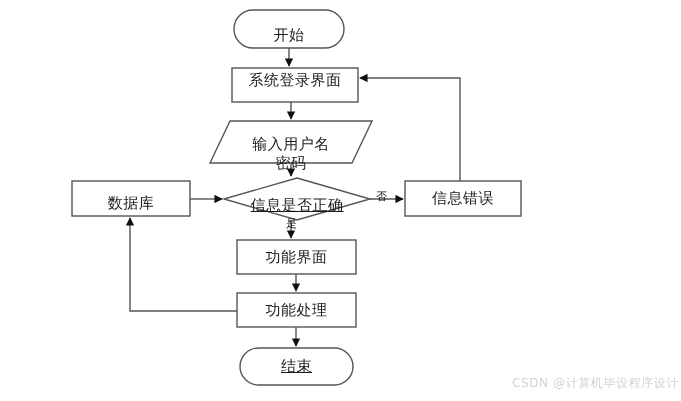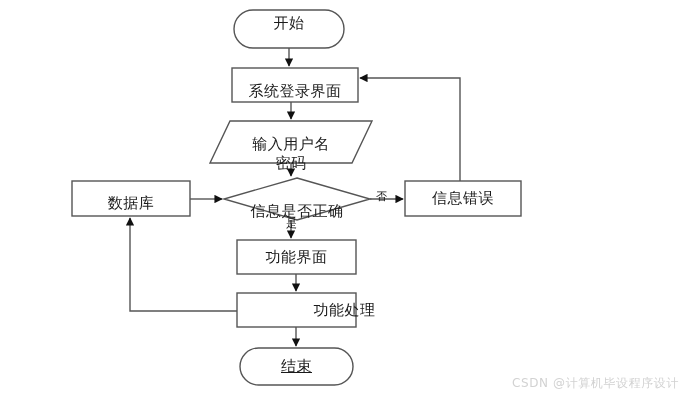--- a/index.html
+++ b/index.html
@@ -95,36 +95,36 @@
       <path d="M 190 199 L 222 199"></path>
       <path d="M 370 199 L 403 199"></path>
       <path d="M 291 220 L 291 238"></path>
       <path d="M 296 274 L 296 291"></path>
       <path d="M 296 327 L 296 346"></path>
       <path d="M 460 181 L 460 78 L 360 78"></path>
       <path d="M 237 311 L 130 311 L 130 218"></path>
     </g>
   </svg>
 
-  <div class="node-label" style="left:234px; top:4px; width:110px; height:38px;">开始</div>
+  <div class="node-label" style="left:234px; top:16px; width:110px; height:38px;">开始</div>
 
-  <div class="node-label" style="left:232px; top:79px; width:126px; height:24px;">系统登录界面</div>
+  <div class="node-label" style="left:232px; top:68px; width:126px; height:24px;">系统登录界面</div>
 
   <div class="node-label" style="left:210px; top:133px; width:162px; height:42px;">输入用户名
 密码</div>
 
-  <div class="node-label" style="left:224px; top:190px; width:146px; height:42px;">信息是否正确</div>
+  <div class="node-label" style="left:224px; top:184px; width:146px; height:42px;text-decoration:underline;">信息是否正确</div>
 
   <div class="node-label" style="left:72px; top:181px; width:118px; height:45px;">数据库</div>
 
   <div class="node-label" style="left:405px; top:181px; width:116px; height:35px;text-align:center;">信息错误</div>
 
   <div class="node-label" style="left:237px; top:240px; width:119px; height:34px;">功能界面</div>
 
-  <div class="node-label" style="left:237px; top:293px; width:119px; height:34px;margin-left:48px;">功能处理</div>
+  <div class="node-label" style="left:237px; top:293px; width:119px; height:34px;">功能处理</div>
 
   <div class="node-label" style="left:240px; top:348px; width:113px; height:37px;text-decoration:underline;">结束</div>
 
   <div class="edge-label" style="left:286px; top:218px;">是</div>
 
   <div class="edge-label" style="left:376px; top:191px;">否</div>
 
   <div class="watermark" style="left:512px; top:376px;">CSDN @计算机毕设程序设计</div>
 
 </div>

